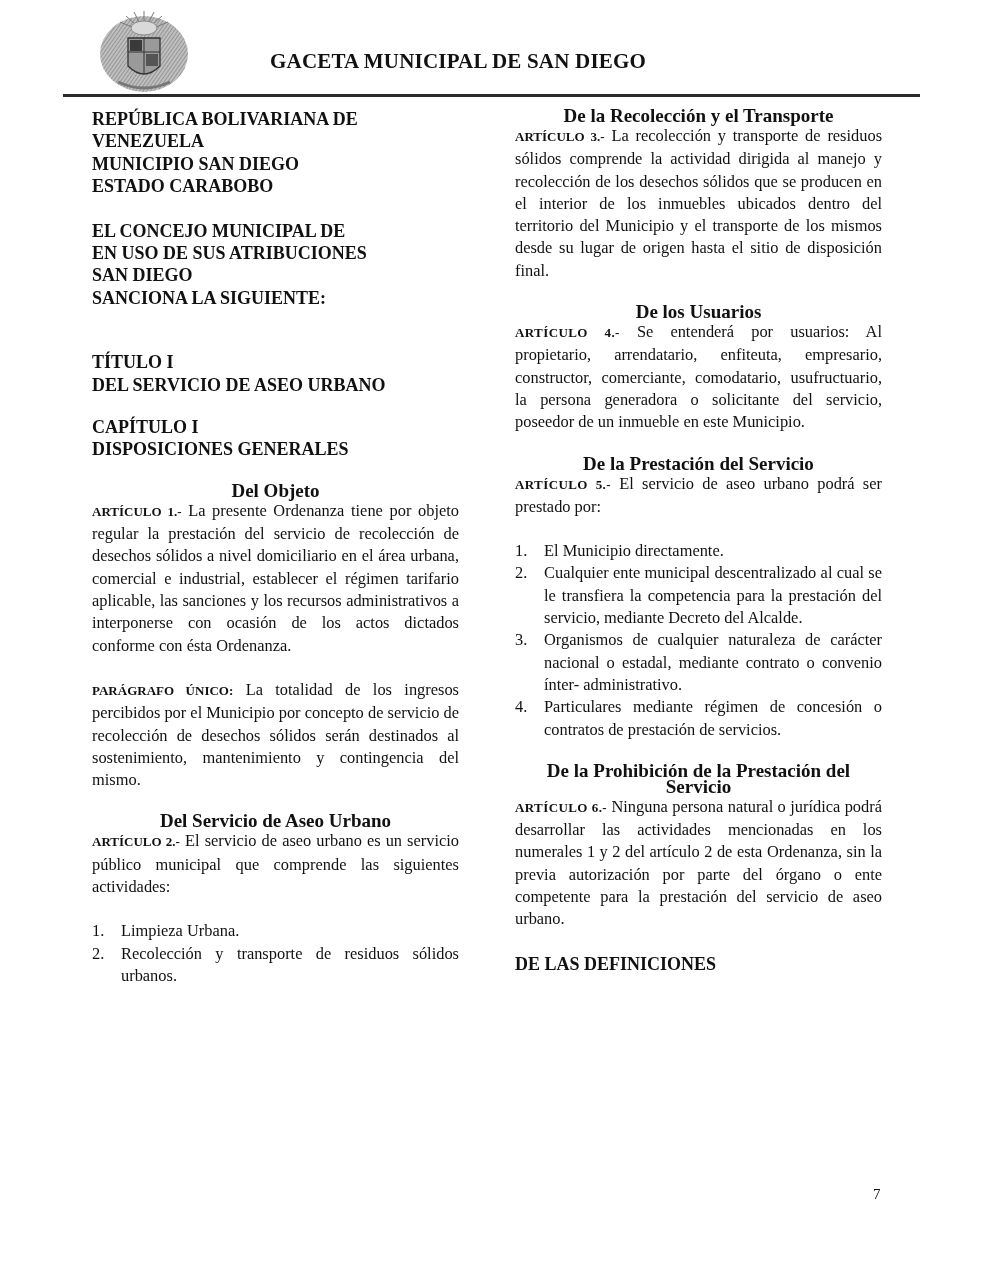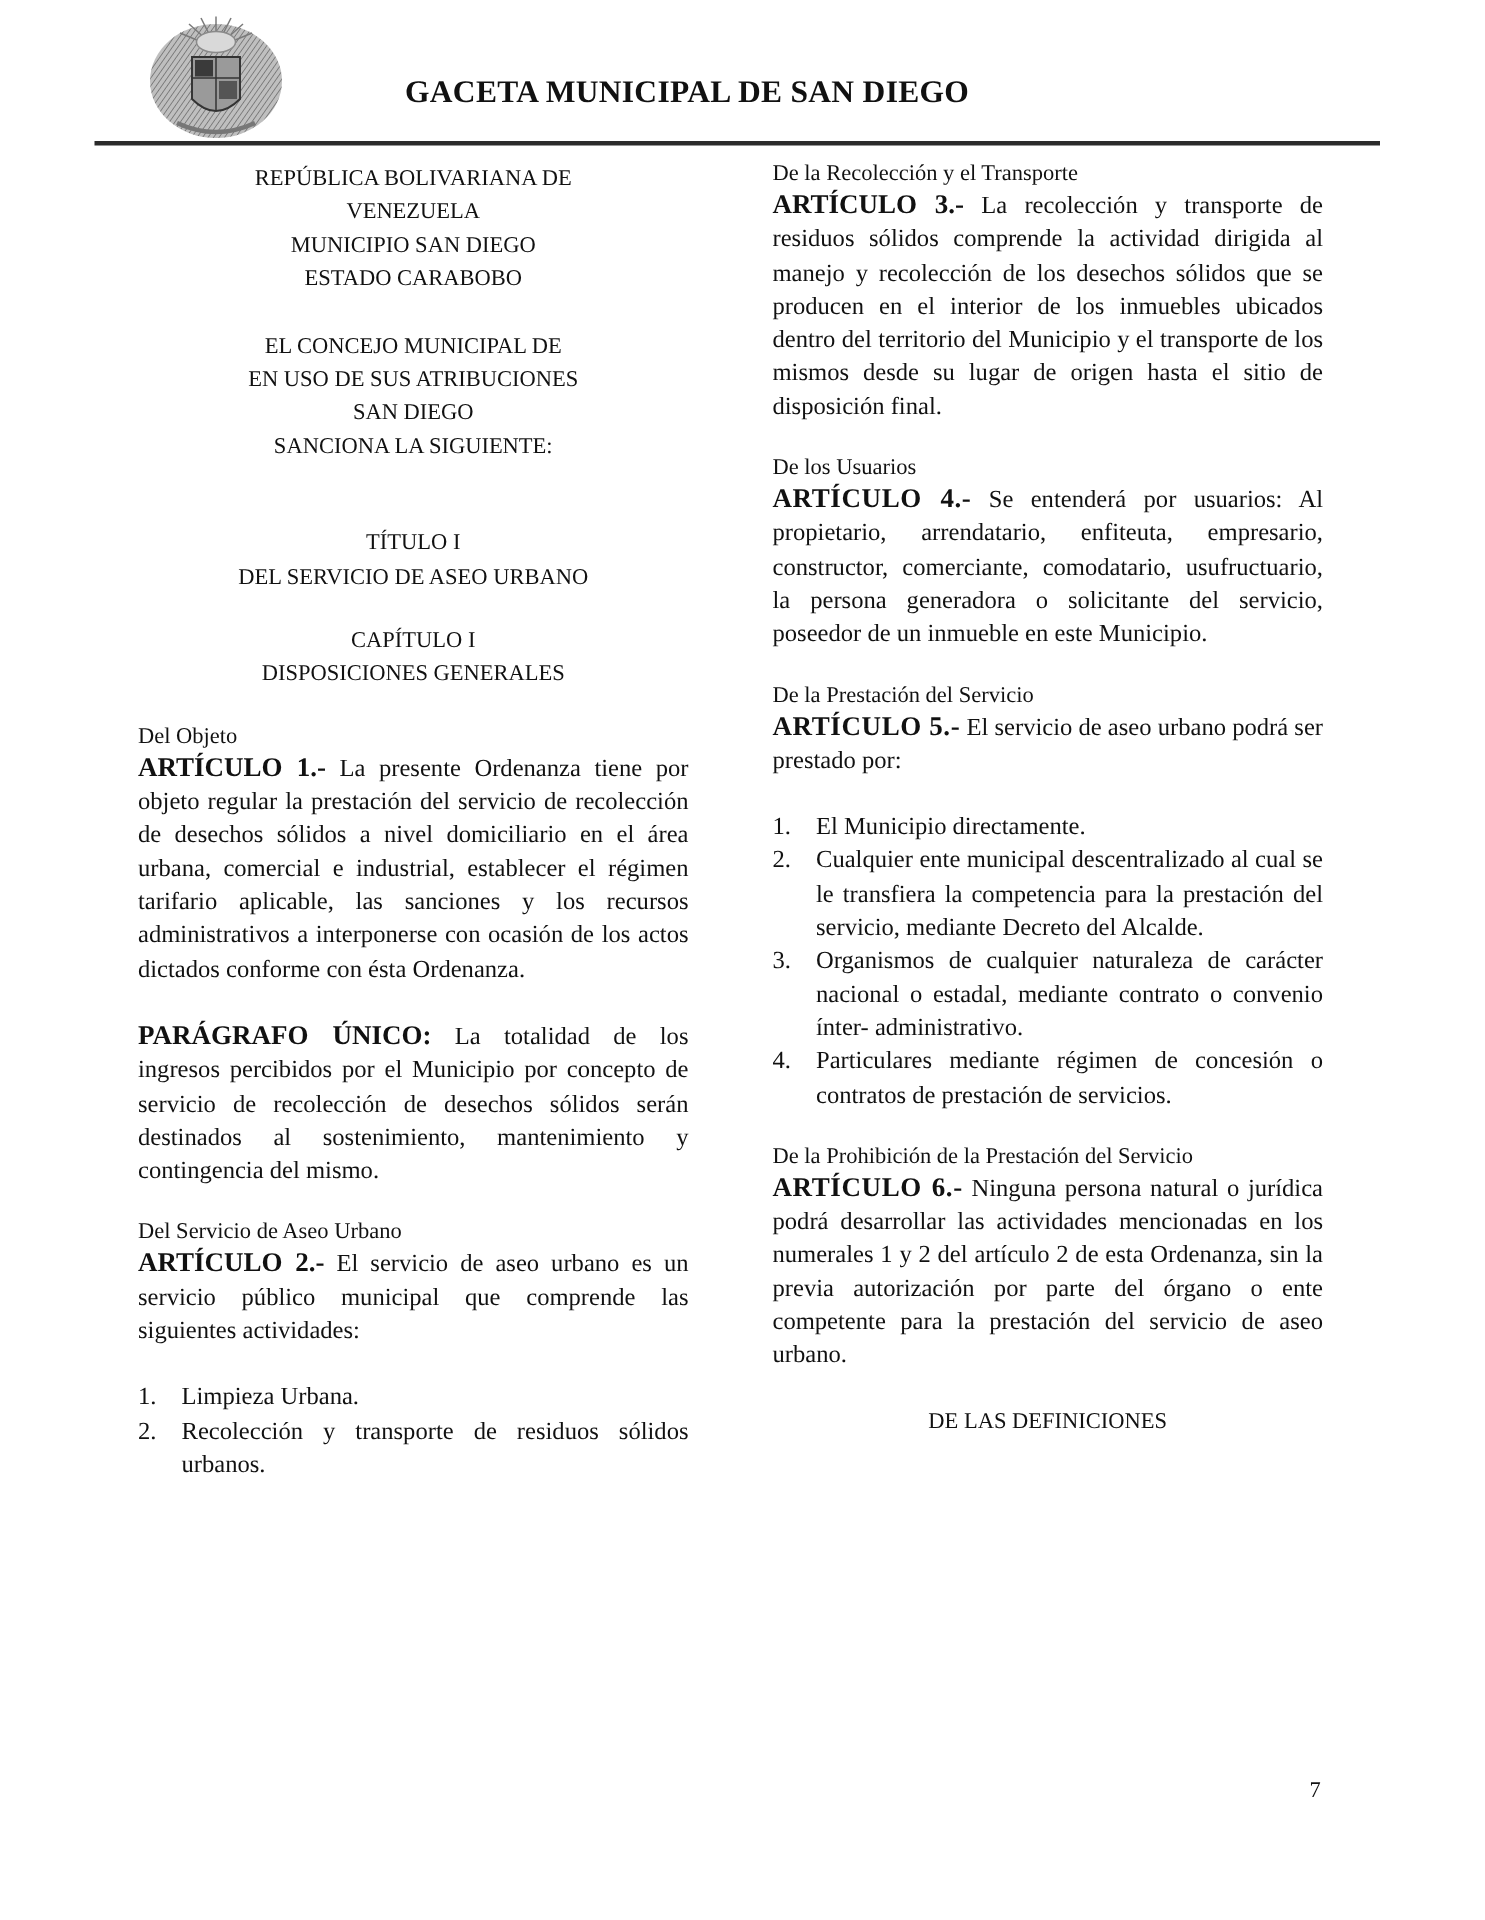--- a/index.html
+++ b/index.html
@@ -13,27 +13,27 @@
   .gazette-title {
     position: absolute; left: 270px; top: 49px;
     font-size: 21px; font-weight: bold; letter-spacing: 0.2px; white-space: nowrap;
   }
   .rule { position: absolute; left: 63px; top: 94px; width: 857px; height: 3px; background: #2b2b2b; }
 
   .col { position: absolute; top: 108px; width: 367px; font-size: 16.4px; line-height: 22.3px; }
   .col-left { left: 92px; }
   .col-right { left: 515px; }
 
-  .center-block { text-align: center; font-weight: normal; font-size: 15px; line-height: 22.4px; }
+  .center-block { text-align: left; font-weight: bold; font-size: 18px; line-height: 22.4px; }
   .gap-22 { height: 22px; }
   .gap-20 { height: 20px; }
 
-  .subhead { text-align: left; font-weight: normal; font-size: 15px; line-height: 16px; margin-bottom: 1px; }
+  .subhead { text-align: center; font-weight: bold; font-size: 19px; line-height: 16px; margin-bottom: 1px; }
   .para { text-align: justify; text-align-last: left; }
-  .art-label { font-weight: bold; font-size: 18px; }
+  .art-label { font-weight: bold; font-size: 13px; }
   .art-label.wide { letter-spacing: 0.4px; }
 
   ol.num-list { list-style: none; margin: 0; padding: 0; }
   ol.num-list li { position: relative; padding-left: 29px; text-align: justify; text-align-last: left; }
   ol.num-list li .num { position: absolute; left: 0; top: 0; }
 
   .page-number { position: absolute; left: 873px; top: 1186px; font-size: 15px; }
 </style>
 </head>
 <body>

